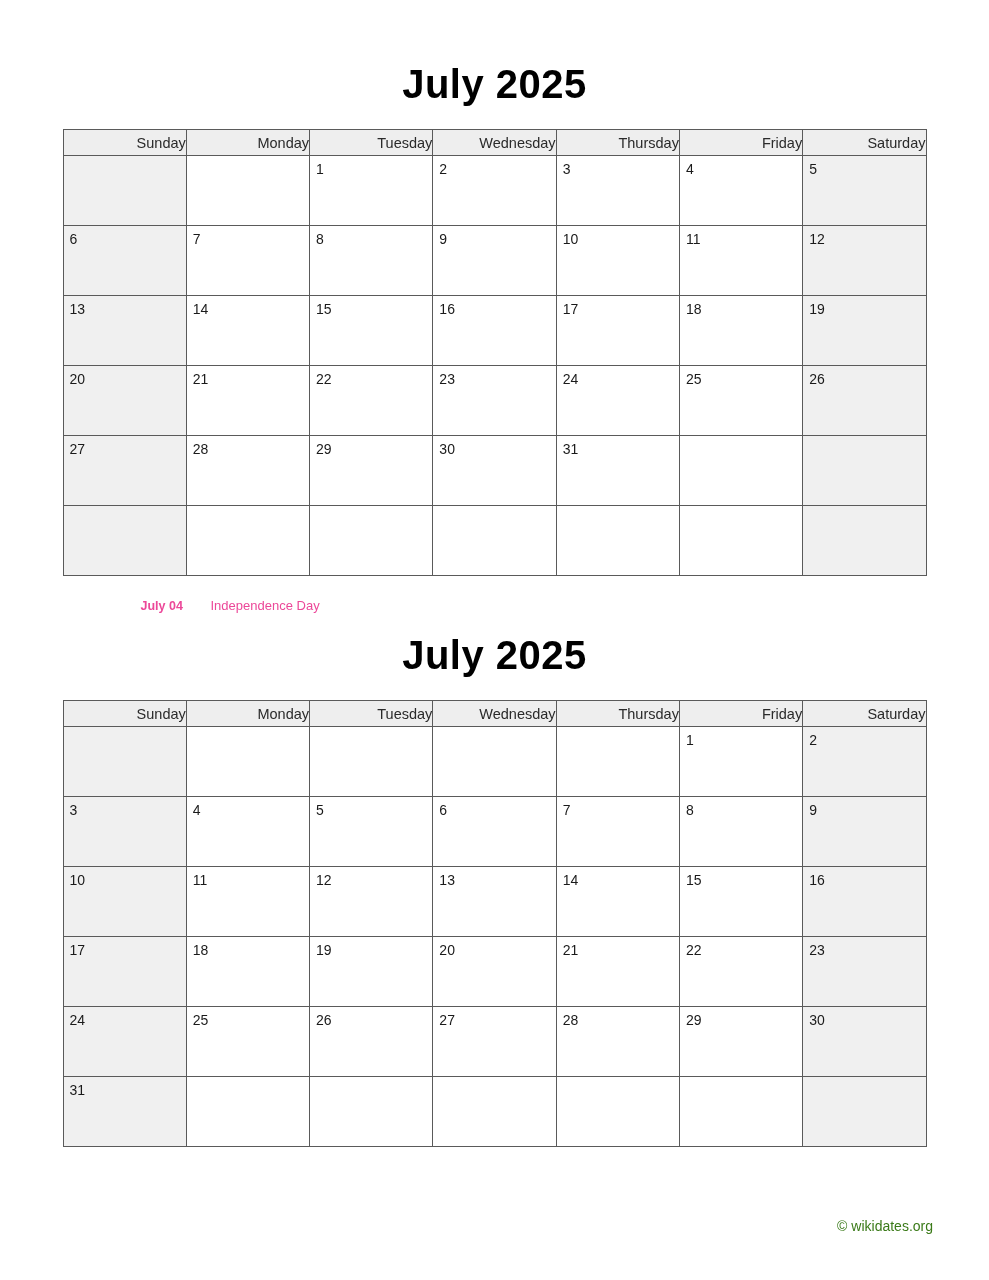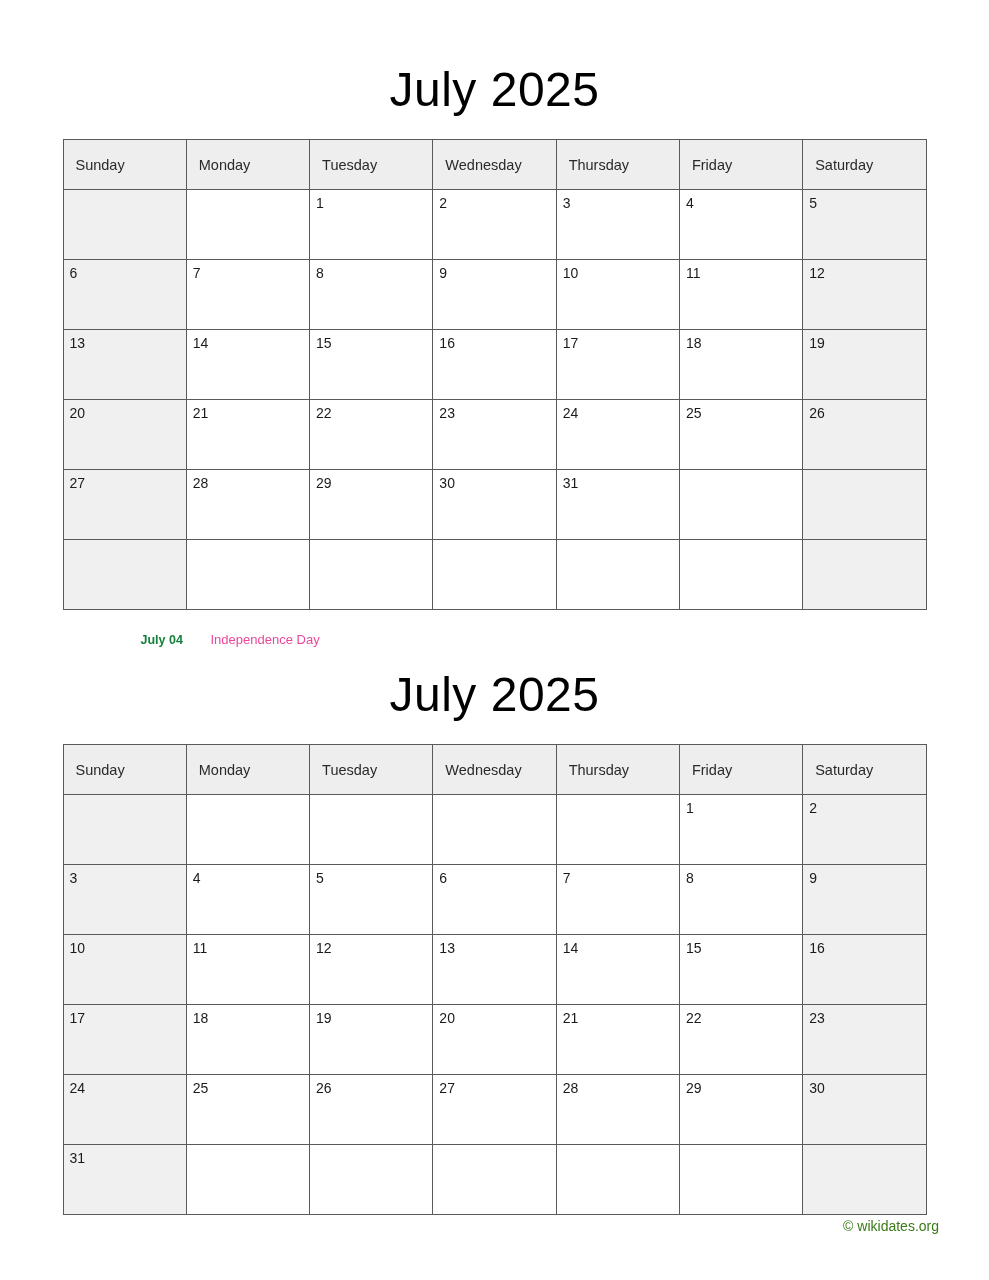--- a/index.html
+++ b/index.html
@@ -22,22 +22,22 @@
     padding: 0;
     position: relative;
   }
 
   .month-block {
     width: 100%;
   }
 
   .month-title {
     text-align: center;
-    font-size: 48px;
-    font-weight: normal;
+    font-size: 40px;
+    font-weight: bold;
     letter-spacing: 0.5px;
     color: #000;
   }
   #july-title { margin: 0; padding-top: 62px; }
   #august-title { margin: 0; padding-top: 20px; }
 
   .cal-wrap {
     width: 864px;
     margin: 0 auto;
   }
@@ -49,22 +49,22 @@
     width: 864px;
     table-layout: fixed;
   }
   table.calendar th {
     border: 1px solid #5a5a5a;
     background: #eeeeee;
     font-size: 14.5px;
     font-weight: normal;
     color: #2a2a2a;
     height: 25px;
-    text-align: left;
-    padding: 12px;
+    text-align: right;
+    padding: 0;
     margin-left: 8px;
   }
   table.calendar td {
     border: 1px solid #5a5a5a;
     height: 69px;
     vertical-align: top;
     padding: 0;
     background: #ffffff;
     position: relative;
   }
@@ -83,35 +83,35 @@
     width: 864px;
     margin: 0 auto;
     padding-top: 22px;
     font-size: 13px;
   }
   .holiday-row {
     display: flex;
     align-items: baseline;
   }
   .holiday-date {
-    color: #15803d;
+    color: #ec4899;
     font-weight: bold;
     width: 70px;
     padding-left: 78px;
     box-sizing: content-box;
     font-size: 12.5px;
   }
   .holiday-name {
     color: #ec4899;
     font-size: 13px;
   }
 
   .footer {
     position: absolute;
-    right: 50px;
+    right: 56px;
     bottom: 46px;
     font-size: 14px;
   }
   .footer .copy { color: #3a7a18; }
   .footer .wiki { color: #3a7a18; }
 </style>
 </head>
 <body>
 
 <div class="page">

